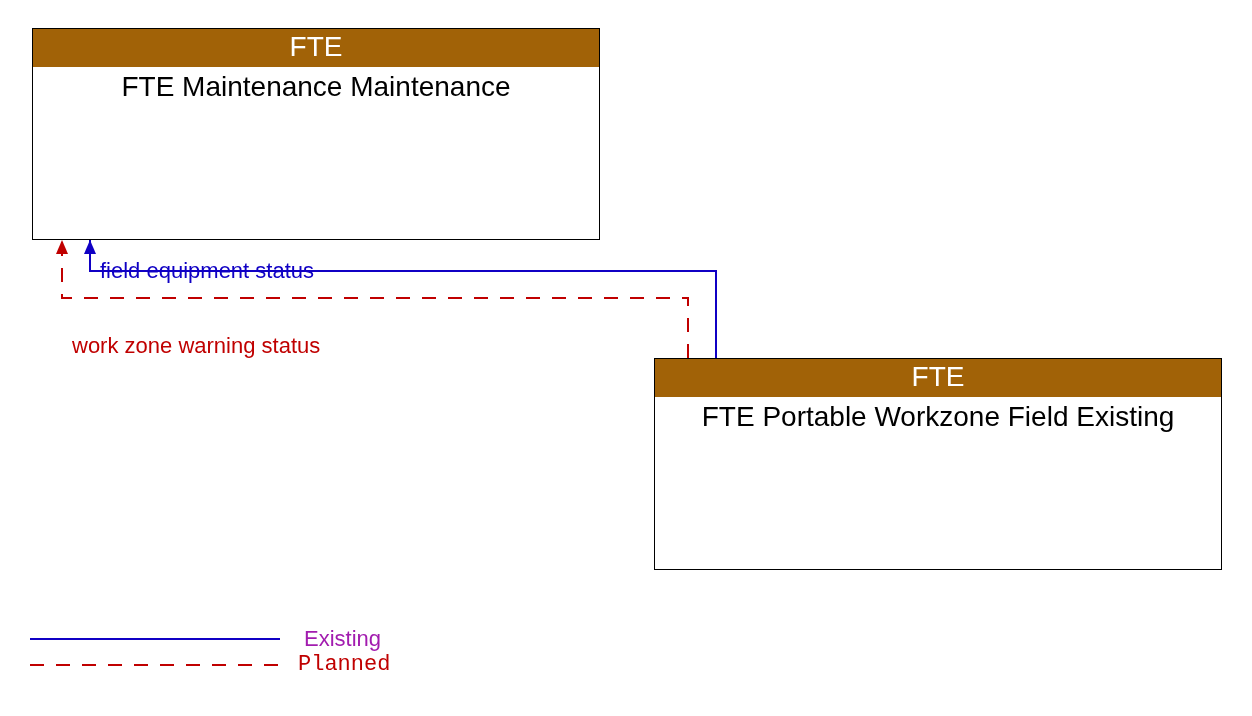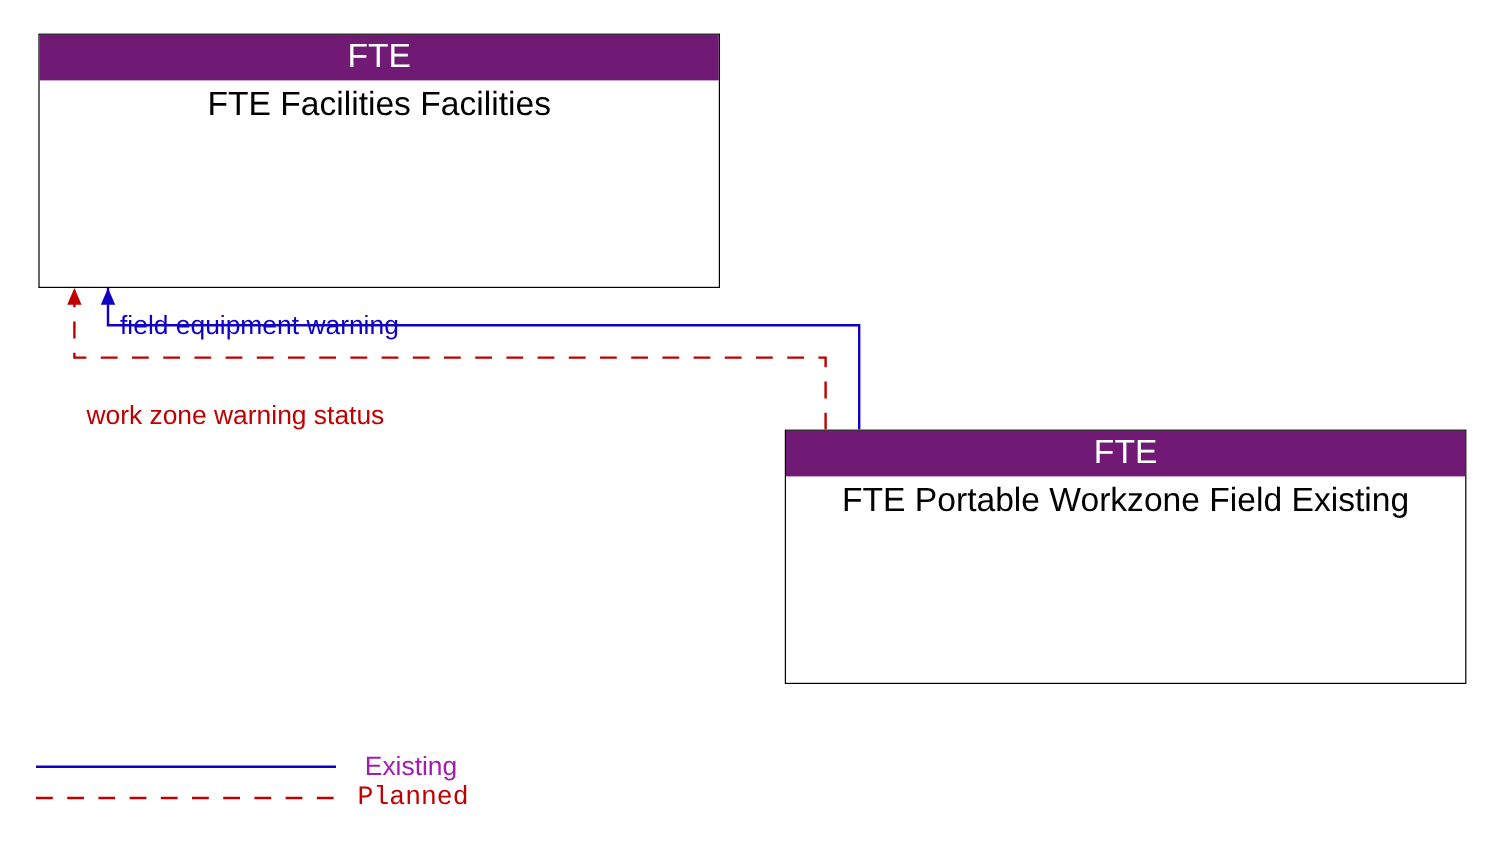--- a/index.html
+++ b/index.html
@@ -12,21 +12,21 @@
     position: relative;
     overflow: hidden;
   }
   .entity-box {
     position: absolute;
     border: 1px solid #000;
     background: #fff;
     box-sizing: border-box;
   }
   .entity-header {
-    background: #701a75;
+    background: #a16207;
     color: #fff;
     font-size: 28px;
     text-align: center;
     padding: 2px 0 4px 0;
     font-weight: normal;
   }
   .entity-body {
     color: #000;
     font-size: 28px;
     text-align: center;
@@ -65,26 +65,26 @@
   <path d="M 688 358 L 688 298 L 62 298 L 62 240" fill="none" stroke="#c00000" stroke-width="2" stroke-dasharray="14 12"></path>
 
   <polygon points="62,240 56,254 68,254" fill="#c00000"></polygon>
 
   <line x1="30" y1="639" x2="280" y2="639" stroke="#1000c4" stroke-width="2"></line>
   <line x1="30" y1="665" x2="280" y2="665" stroke="#c00000" stroke-width="2" stroke-dasharray="14 12"></line>
 </svg>
 
 <div class="entity-box" style="left:32px; top:28px; width:568px; height:212px;">
   <div class="entity-header">FTE</div>
-  <div class="entity-body">FTE Facilities Facilities</div>
+  <div class="entity-body">FTE Maintenance Maintenance</div>
 </div>
 
 <div class="entity-box" style="left:654px; top:358px; width:568px; height:212px;">
   <div class="entity-header">FTE</div>
   <div class="entity-body">FTE Portable Workzone Field Existing</div>
 </div>
 
-<div class="flow-label" style="left:100px; top:260px; color:#1000c4;">field equipment warning</div>
+<div class="flow-label" style="left:100px; top:260px; color:#1000c4;">field equipment status</div>
 
 <div class="flow-label" style="left:72px; top:287px; color:#c00000;margin-top:48px;">work zone warning status</div>
 
 <div class="legend-line-label" style="left:304px; top:628px; color:#a21caf;">Existing</div>
 <div class="legend-line-label" style="left:298px; top:654px; color:#c00000;font-family:Liberation Mono, monospace;">Planned</div>
 
 </body></html>

